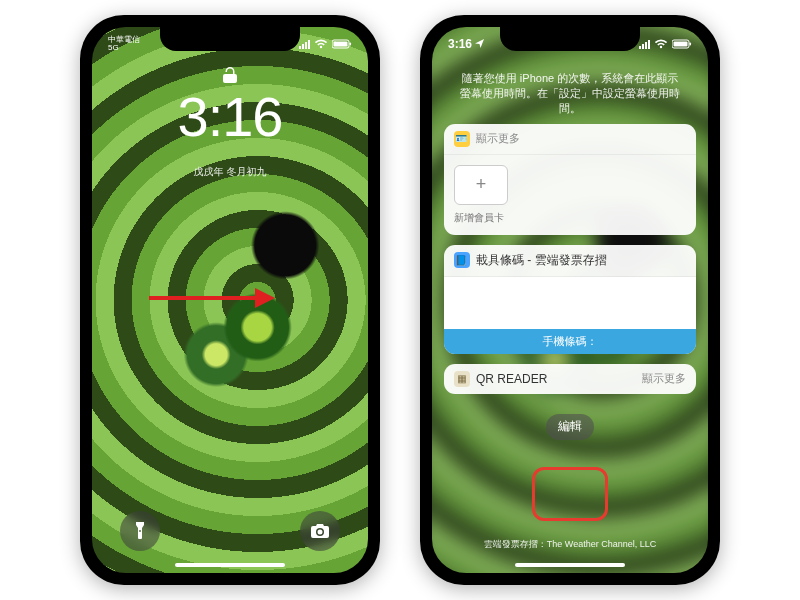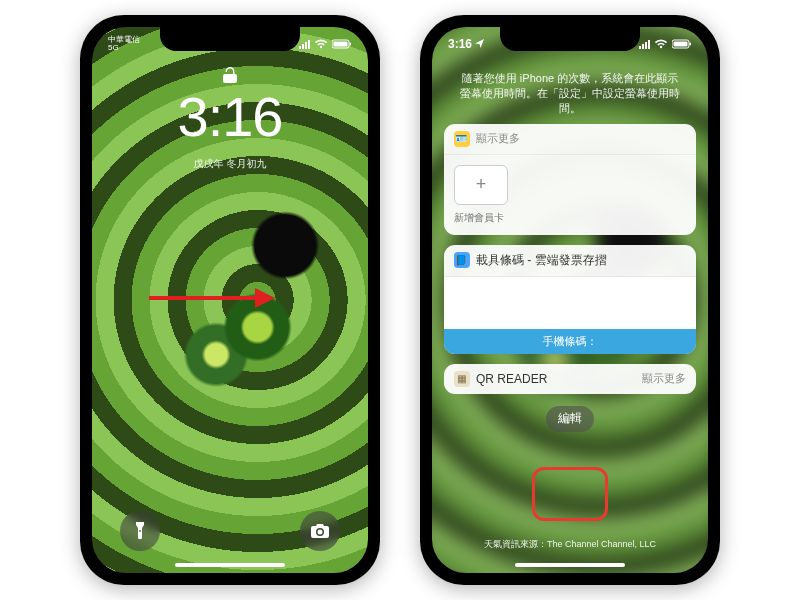--- a/index.html
+++ b/index.html
@@ -92,21 +92,21 @@
     z-index: 20;
   }
   .lock-icon { font-size: 15px; margin-bottom: 2px; }
   .time {
     font-size: 56px;
     font-weight: 200;
     line-height: 1;
     letter-spacing: -1px;
   }
   .date-line { font-size: 13px; margin-top: 4px; }
-  .lunar-line { font-size: 10px; opacity: 0.9; margin-top: 12px; }
+  .lunar-line { font-size: 10px; opacity: 0.9; margin-top: 20px; }
   .arrow-ann {
     position: absolute;
     top: 50%;
     left: 20%;
     transform: translateY(-50%);
     z-index: 30;
   }
   .bottom-controls {
     position: absolute;
     bottom: 22px;
@@ -216,21 +216,21 @@
   }
   .edit-pill {
     width: 48px; height: 26px;
     border-radius: 14px;
     background: rgba(80,80,80,0.6);
     color: #fff;
     font-size: 12px;
     display: flex;
     align-items: center;
     justify-content: center;
-    margin: 12px auto 0;
+    margin: 20px auto 0;
     position: relative;
     z-index: 25;
   }
   .edit-highlight {
     position: absolute;
     width: 70px;
     height: 48px;
     border: 3px solid #e63b2e;
     border-radius: 12px;
     left: 50%;
@@ -388,17 +388,17 @@
           <span class="wid-title">QR READER</span>
           <span class="wid-more">顯示更多</span>
         </div>
       </div>
 
       <div class="edit-pill">編輯</div>
     </div>
 
     <div class="edit-highlight"></div>
 
-    <div class="attribution">天氣資訊來源：The Channel Channel, LLC</div>
+    <div class="attribution">雲端發票存摺：The Weather Channel, LLC</div>
 
     <div class="home-indicator"></div>
   </div>
 </div>
 
 </body></html>

